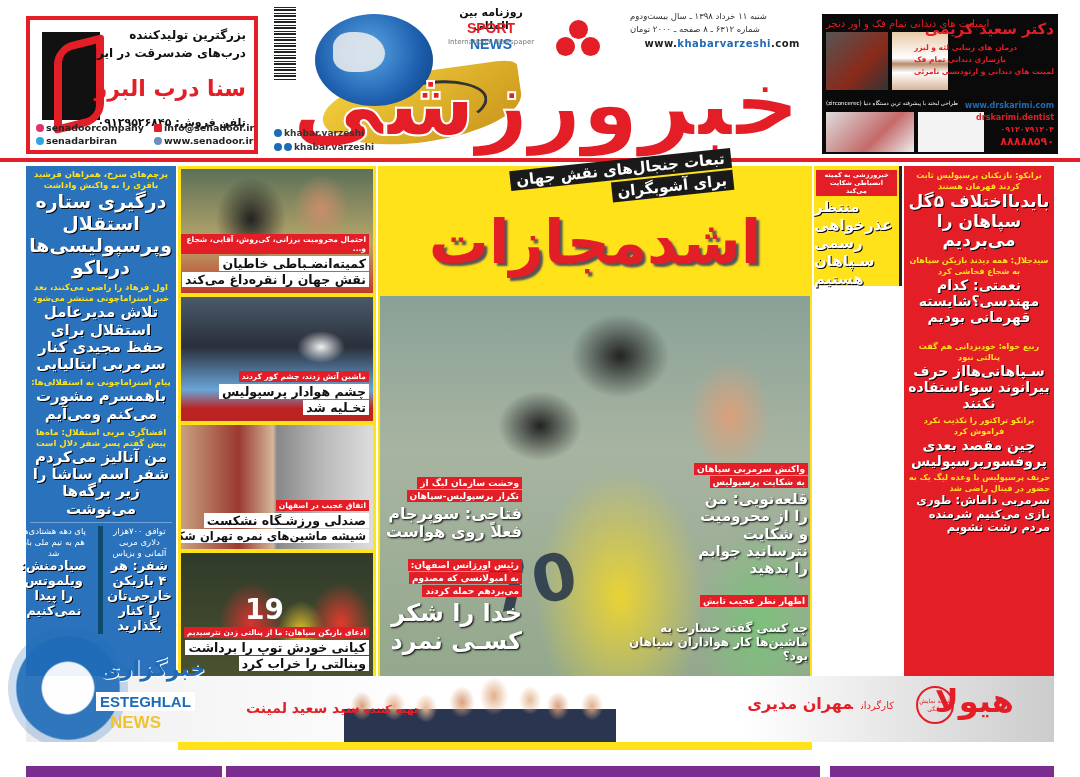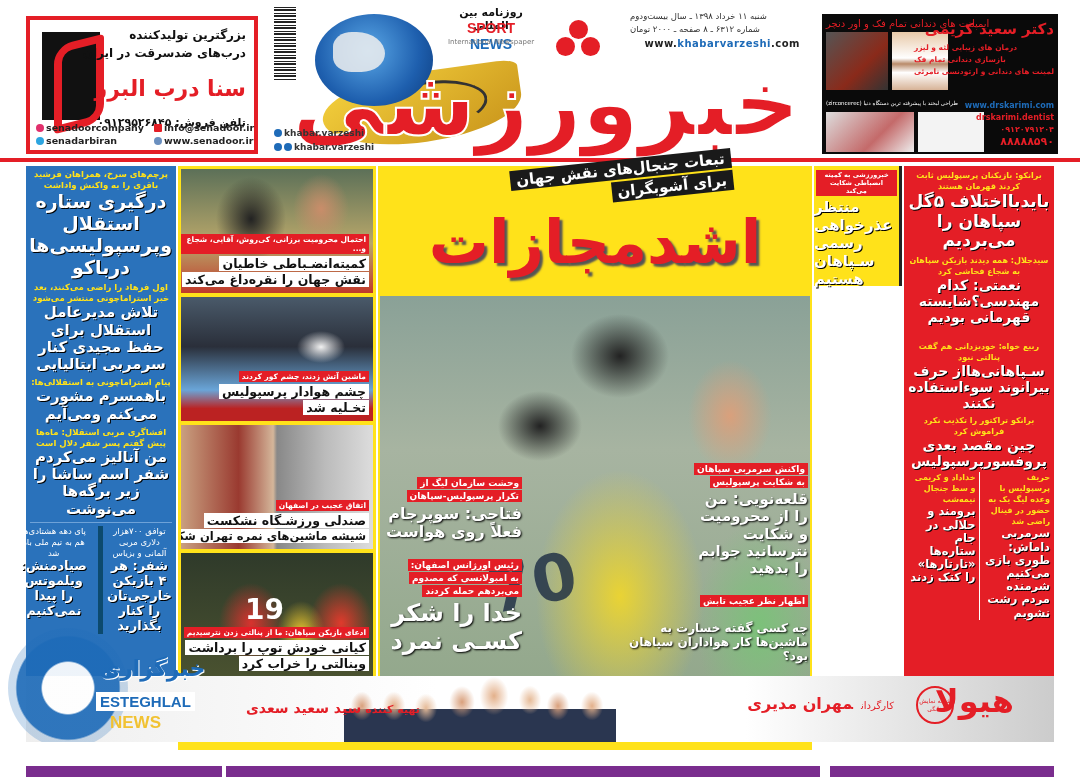--- a/index.html
+++ b/index.html
@@ -313,30 +313,26 @@
   </div>
   <div style="margin-top:4px">
     <div class="kicker-y">برانکو تراکتور را تکذیب نکرد فراموش کرد</div>
     <div class="head-w h2">چین مقصد بعدی پروفسورپرسپولیس</div>
   </div>
   <div class="sub">
     <div>
       <div class="kicker-y">حریف پرسپولیس با وعده لیگ یک به حضور در فینال راضی شد</div>
       <div class="head-w" style="font-size:11.5px">سرمربی داماش: طوری بازی می‌کنیم شرمنده مردم رشت نشویم</div>
     </div>
-    <div>
-      <div class="kicker-y">خداداد و کریمی و سط جنجال نیمه‌شب</div>
-      <div class="head-w" style="font-size:11.5px">برومند و حلالی در جام ستاره‌ها «تارتارها» را کتک زدند</div>
-    </div>
   </div>
 </div>
 
 <div id="ad-bottom" class="abs">
   <div class="cast"></div>
-  <div class="producer"><span>تهیه کننده</span> <span style="font-size:14px">سید سعید سعدی</span></div>
+  <div class="producer"><span>تهیه کننده</span> <span style="font-size:14px">سید سعید لمینت</span></div>
   <div class="director"><span>کارگردان</span><b>مهران مدیری</b></div>
   <div class="stamp">شبکه نمایش خانگی</div>
   <div class="network">هیولا</div>
 </div>
 
 <div id="wm" class="abs"></div>
 <div id="wm-fa" class="abs">خبرگزاری</div>
 <div id="wm-en" class="abs">ESTEGHLAL</div>
 <div id="wm-news" class="abs">NEWS</div>
 

